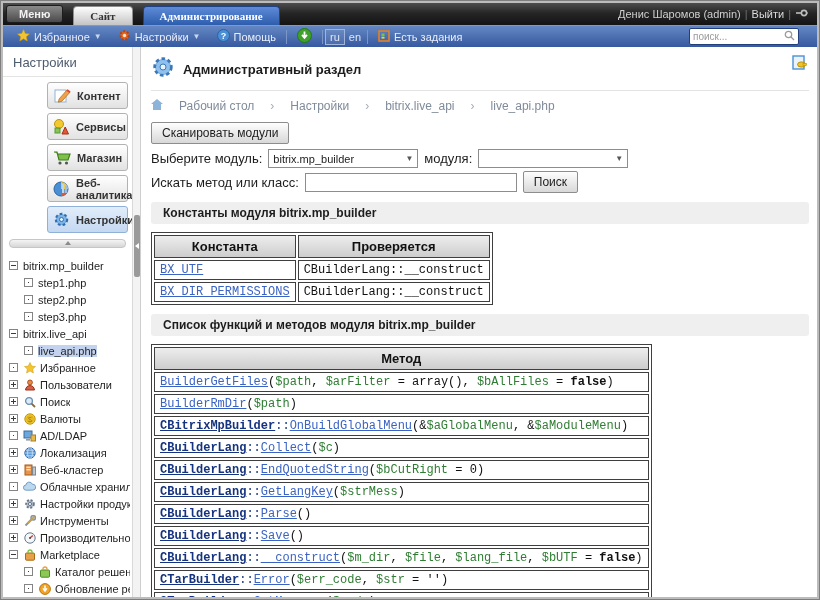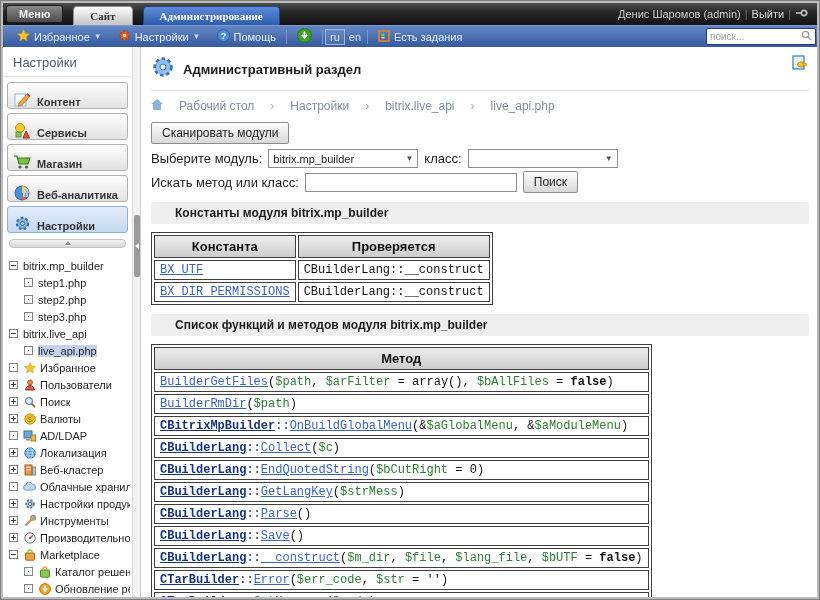--- a/index.html
+++ b/index.html
@@ -25,34 +25,34 @@
 
   
   .toolbar { height:22px; background:linear-gradient(#718ac4 0%,#5c7fbd 0%,#3659a0 100%);
     background:linear-gradient(#6487c3,#3659a0); border-top:1px solid #7c9ad2;
     display:flex; align-items:center; padding:0 6px; color:#e8eefb; font-size:11px; position:relative; }
   .tb-item { display:flex; align-items:center; gap:4px; padding:0 8px; height:100%; cursor:pointer; white-space:nowrap; }
   .tb-caret { font-size:8px; color:#c9d6ee; }
   .tb-sep { width:1px; height:14px; background:#7b96c8; margin:0 2px; }
   .lang { padding:1px 4px; cursor:pointer; color:#dfe7f6; }
   .lang.current { border:1px solid #9fb4da; background:rgba(255,255,255,.08); }
-  .tb-search { position:absolute; right:1px; top:2px; width:110px; height:17px; background:#fff;
+  .tb-search { position:absolute; right:18px; top:2px; width:110px; height:17px; background:#fff;
     border:1px solid #24407c; border-radius:2px; display:flex; align-items:center; padding:0 3px; }
   .tb-search input { flex:1; border:none; outline:none; font-size:10px; color:#555; width:80px;
     font-family:"Liberation Sans",sans-serif; }
   .tb-search input::placeholder { color:#9a9a9a; }
 
   
   .body { display:flex; height:550px; background:#fff; }
   .sidebar { width:129px; display:flex; flex-direction:column; overflow:hidden; }
   .sb-title { font-size:13px; color:#4c5b6e; padding:8px 10px 6px; border-bottom:1px solid #e3e3e3; }
   .sb-buttons { padding:5px 4px 1px; }
-  .sb-btn { height:27px; display:flex; align-items:flex-end; gap:6px; padding:0 5px; margin-bottom:4px;
+  .sb-btn { height:27px; display:flex; align-items:center; gap:6px; padding:0 5px; margin-bottom:4px;
     border:1px solid #b2b2b2; border-radius:3px; background:linear-gradient(#ffffff,#e2e2e2);
-    font-size:11px; font-weight:bold; color:#333; cursor:pointer; }
+    font-size:11px; font-weight:bold; color:#333; cursor:pointer;margin-left:40px; }
   .sb-btn.active { background:linear-gradient(#e2edfa,#c4d8f1); border-color:#8fb0d8; }
   .sb-btn .ic { width:18px; height:18px; display:flex; align-items:center; justify-content:center; }
   .collapse-bar { height:9px; margin:1px 6px 3px; border:1px solid #c6c6c6; border-radius:4px;
     background:linear-gradient(#f4f4f4,#d7d7d7); position:relative; cursor:pointer; }
   .collapse-bar:after { content:""; position:absolute; left:50%; top:1px; margin-left:-3px;
     border-left:3px solid transparent; border-right:3px solid transparent; border-bottom:4px solid #8a8a8a; }
   .tree { flex:1; padding:6px 2px 0 6px; overflow:hidden; font-size:11px; color:#1e1e1e; }
   .tree-row { height:17px; display:flex; align-items:center; white-space:nowrap; overflow:hidden; cursor:pointer; }
   .tree-row.lvl1 { padding-left:15px; }
   .tg { width:9px; height:9px; min-width:9px; border:1px solid #848484; background:#fff; margin-right:5px;
@@ -83,21 +83,21 @@
   .btn { display:inline-block; font-size:12px; color:#1d1d1d; padding:3px 10px;
     background:linear-gradient(#fefefe,#d8d8d8); border:1px solid #8d8d8d; border-radius:2px; cursor:pointer;
     font-family:"Liberation Sans",sans-serif; }
   .scan-row { margin:3px 0 5px; }
   .form-row { display:flex; align-items:center; gap:6px; margin:3px 0; font-size:13px; color:#1d1d1d; }
   .fake-select { width:150px; height:19px; border:1px solid #8d8d8d; background:#fff; font-size:11px;
     color:#222; display:flex; align-items:center; justify-content:space-between; padding:0 4px; cursor:pointer; }
   .fake-select .caret { font-size:8px; color:#555; }
   .txt-input { width:212px; height:19px; border:1px solid #8d8d8d; padding:0 4px; font-size:12px;
     font-family:"Liberation Sans",sans-serif; outline:none; }
-  .section-bar { background:#efefef; border-radius:3px; padding:4px 24px; font-size:12px; font-weight:bold;
+  .section-bar { background:#efefef; border-radius:3px; padding:4px 12px; font-size:12px; font-weight:bold;
     color:#1d1d1d; margin:9px 0 8px; }
   table.tbl { border-collapse:separate; border-spacing:2px; border:1px solid #3f3f3f; background:#fff; }
   .tbl th { border:1px solid #3f3f3f; background:linear-gradient(#ededed,#cdcdcd); font-size:13px;
     font-weight:bold; color:#111; padding:3px 12px; }
   .tbl td { border:1px solid #3f3f3f; padding:2px 5px; font-family:"Liberation Mono",monospace;
     font-size:12px; color:#111; white-space:nowrap; }
   .code-link { color:#3b63c4; text-decoration:underline; cursor:pointer; }
   .m-cls { color:#15337f; font-weight:bold; text-decoration:underline; cursor:pointer; }
   .m-dc { color:#15337f; }
   .v { color:#2e7d32; }
@@ -463,21 +463,21 @@
       <div class="scan-row">
         <button class="btn">Сканировать модули</button>
       </div>
 
       <div class="form-row">
         <span>Выберите модуль:</span>
         <div class="fake-select">
           <span>bitrix.mp_builder</span>
             <span class="caret">▼</span>
         </div>
-        <span>класс:</span>
+        <span>модуля:</span>
         <div class="fake-select">
           <span></span>
             <span class="caret">▼</span>
         </div>
       </div>
 
       <div class="form-row">
         <span>Искать метод или класс:</span>
         <input class="txt-input" type="text" value="" style="">
         <button class="btn">Поиск</button>

